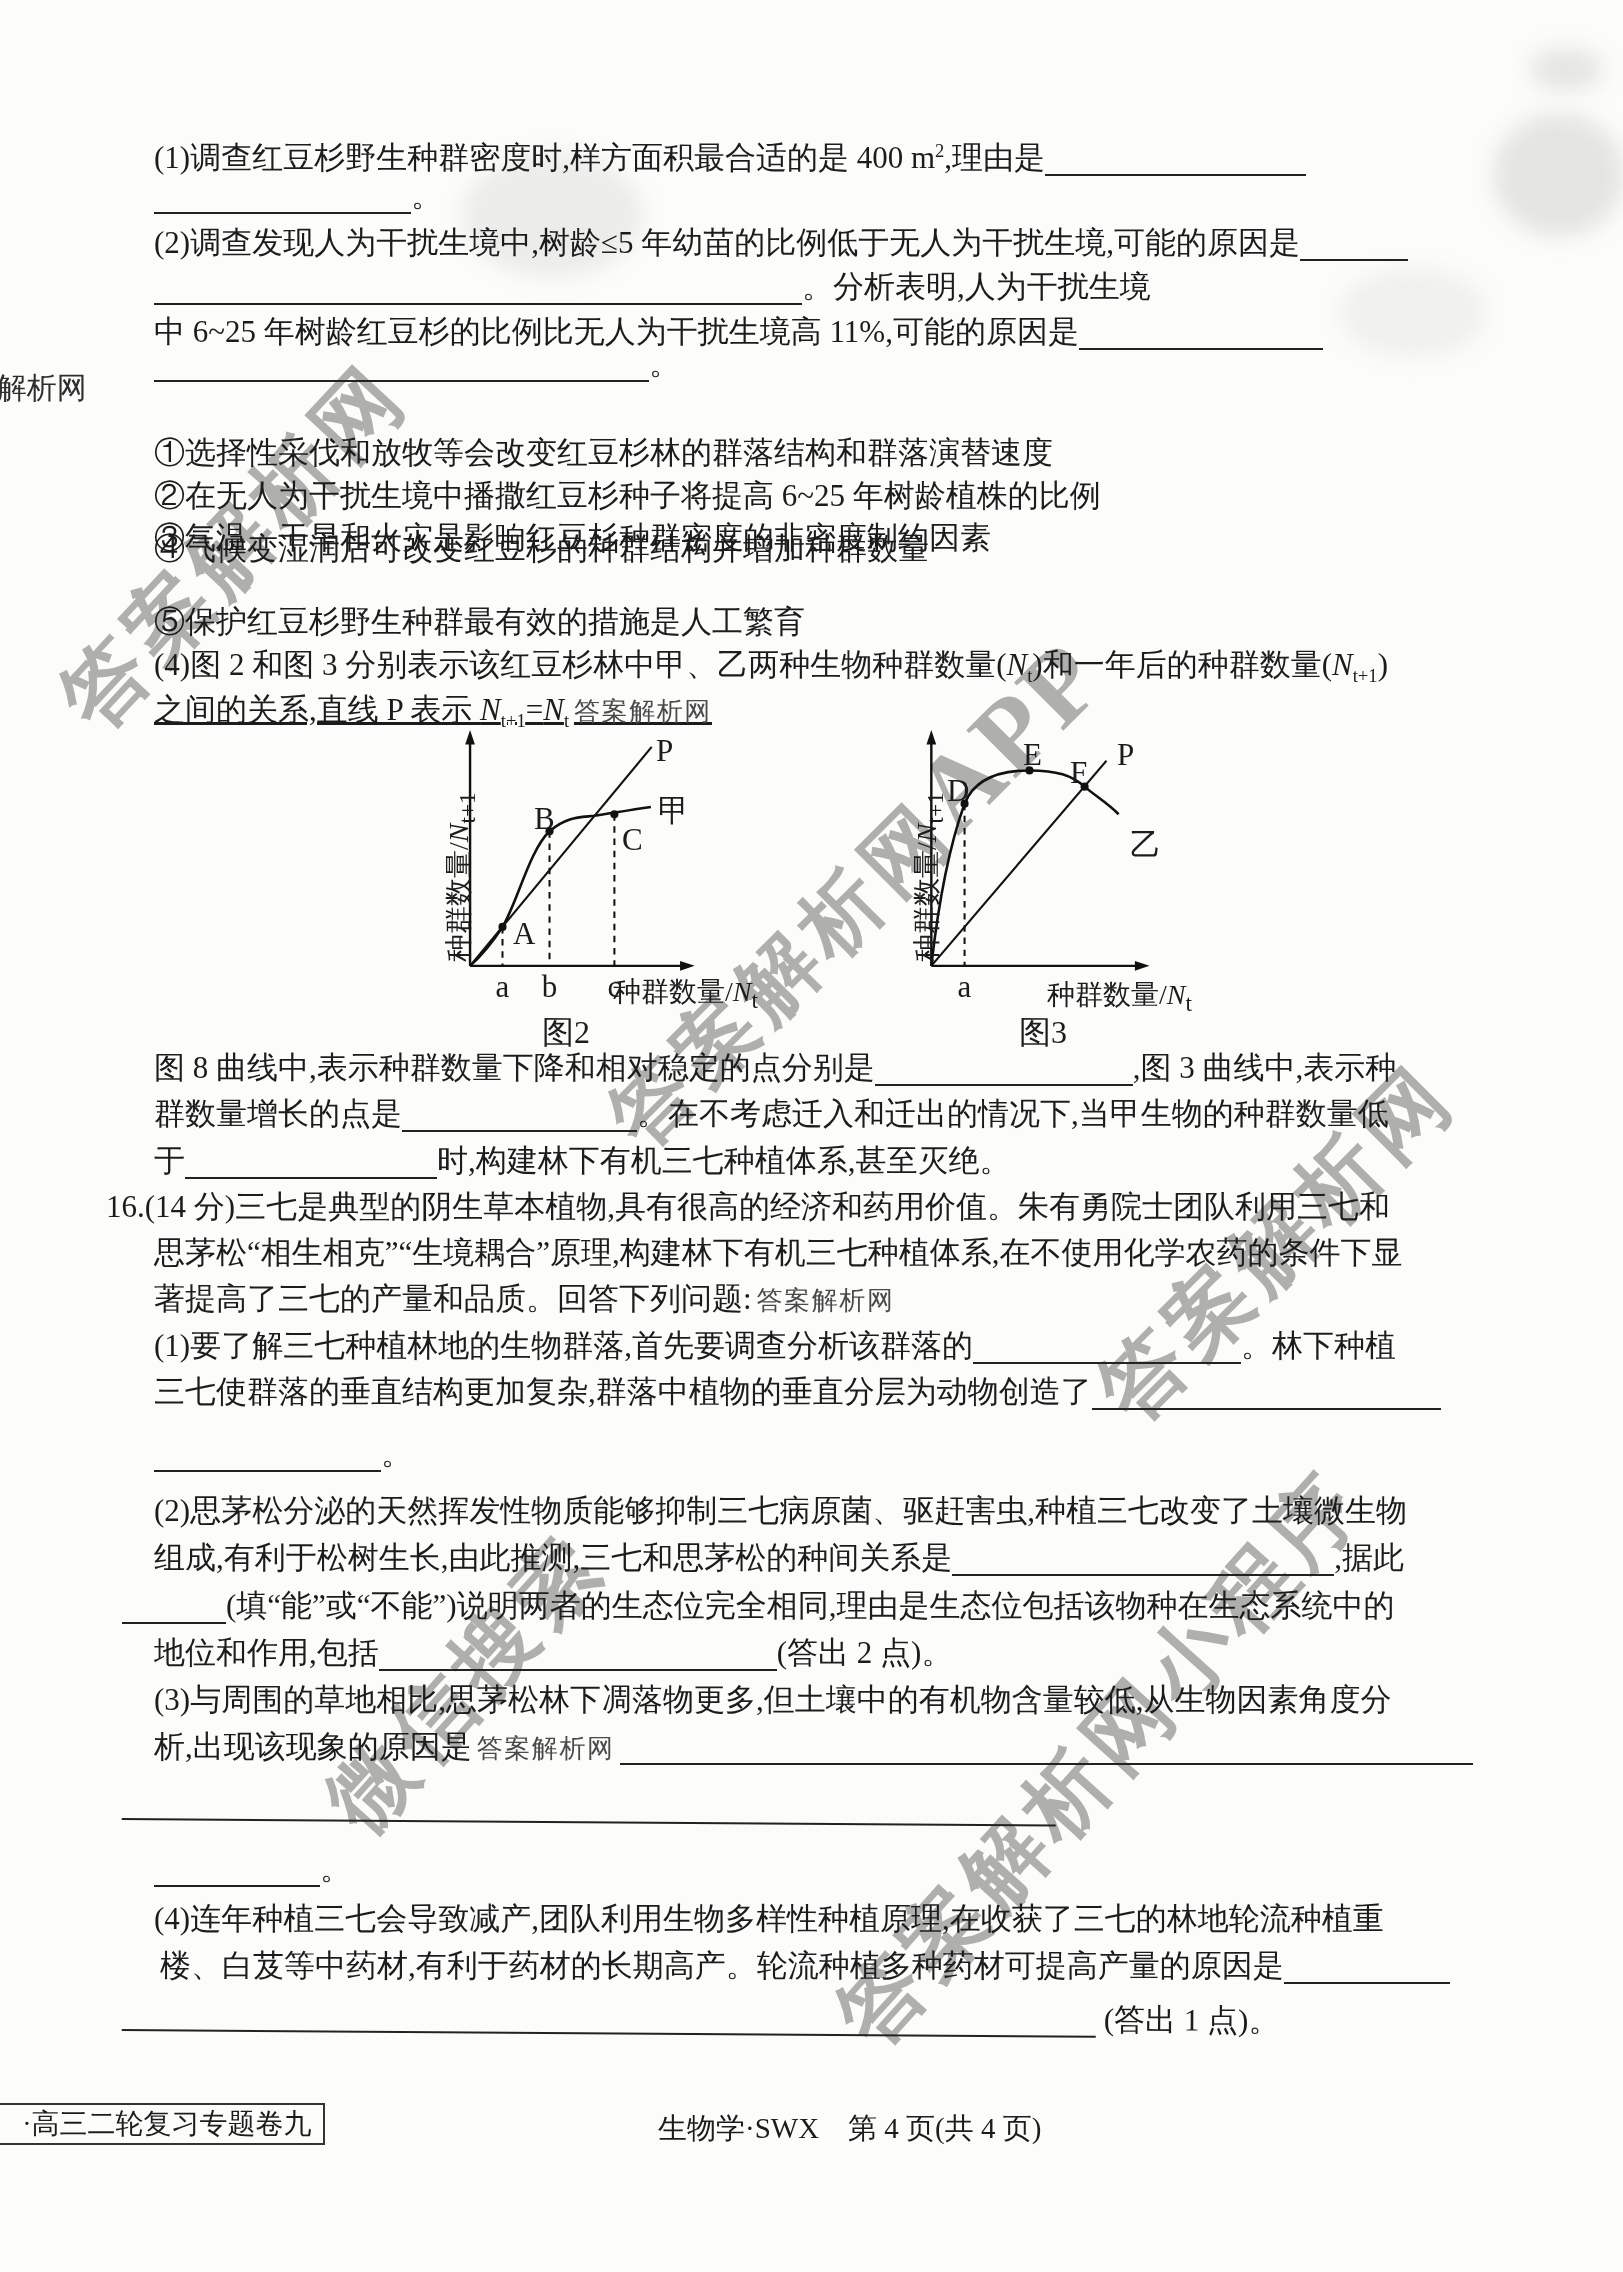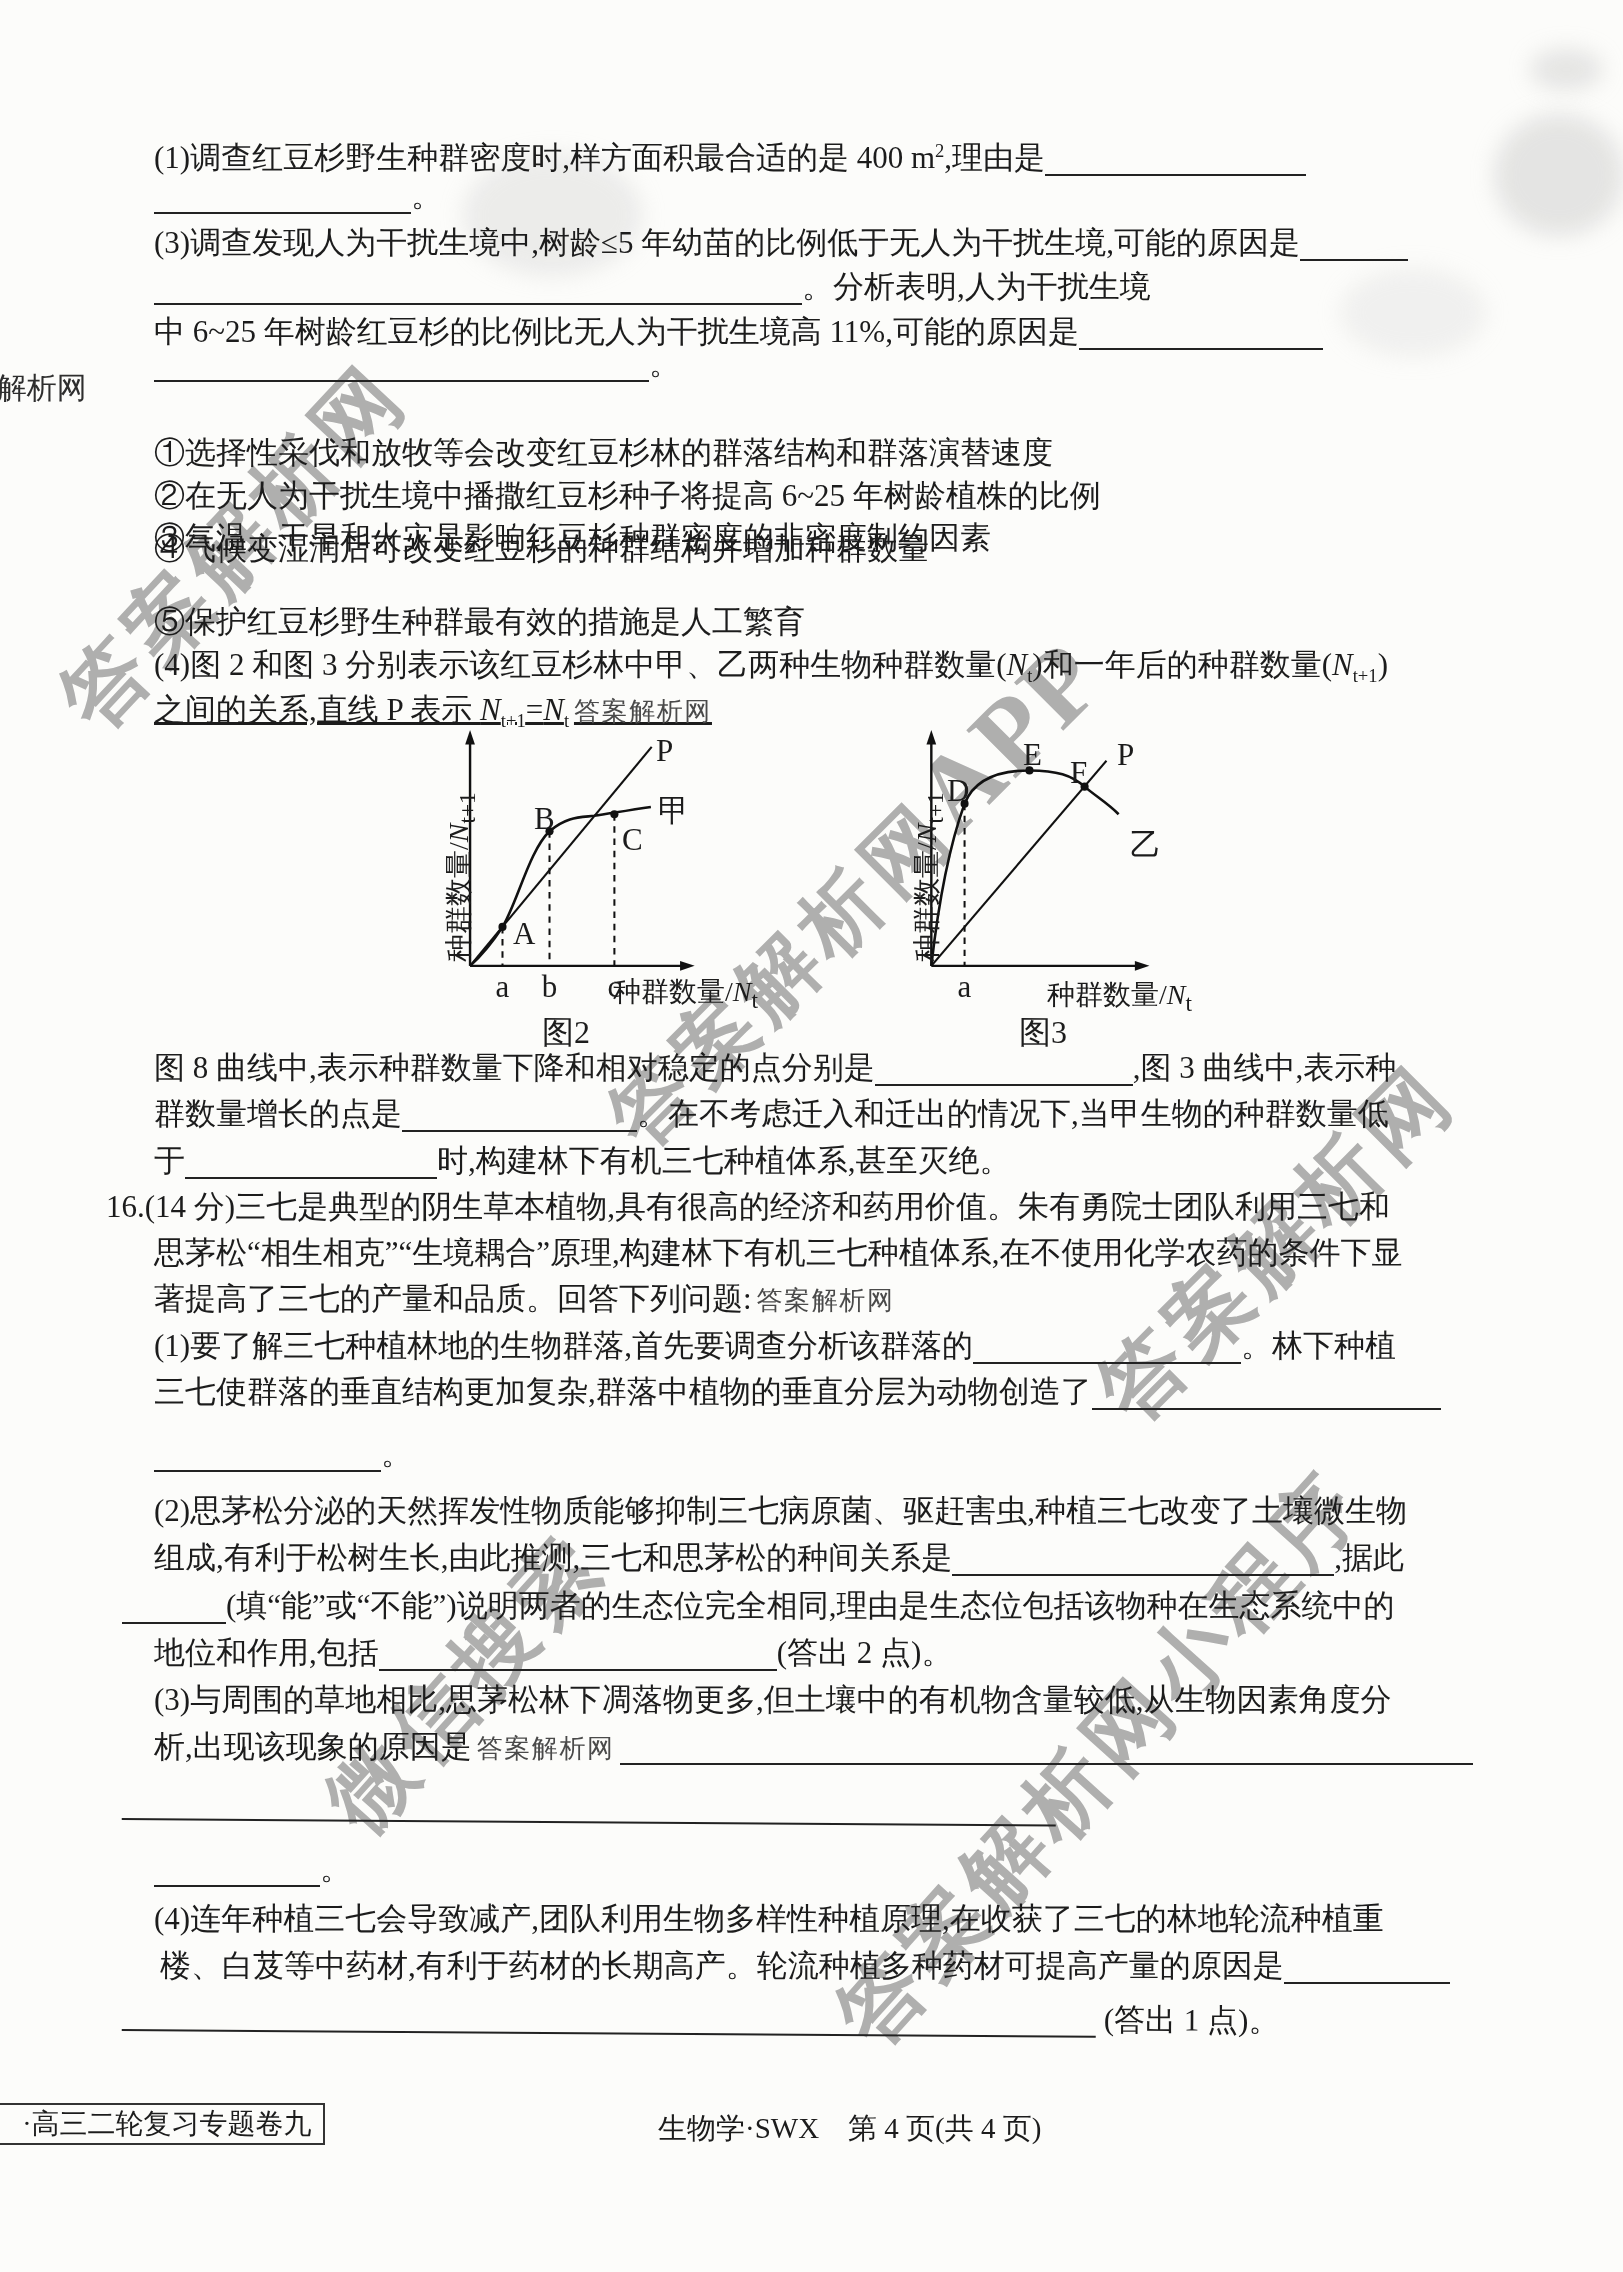--- a/index.html
+++ b/index.html
@@ -43,21 +43,21 @@
 
   <div class="line" style="left:-3.2px;top:369px;font-size:30px;color:#2e2e2e;">解析网</div>
 
   <div class="line" style="left:154px;top:132px;">
     <span>(1)调查红豆杉野生种群密度时,样方面积最合适的是 400 m<sup>2</sup>,理由是</span><span class="bl" style="width:261px;"></span>
   </div>
   <div class="line" style="left:154px;top:177px;">
     <span class="bl" style="width:257px;"></span><span>。</span>
   </div>
   <div class="line" style="left:154px;top:224px;">
-    <span>(3)调查发现人为干扰生境中,树龄≤5 年幼苗的比例低于无人为干扰生境,可能的原因是</span><span class="bl" style="width:108px;"></span>
+    <span>(2)调查发现人为干扰生境中,树龄≤5 年幼苗的比例低于无人为干扰生境,可能的原因是</span><span class="bl" style="width:108px;"></span>
   </div>
   <div class="line" style="left:154px;top:268px;">
     <span class="bl" style="width:648px;"></span><span>。分析表明,人为干扰生境</span>
   </div>
   <div class="line" style="left:154px;top:313px;">
     <span>中 6~25 年树龄红豆杉的比例比无人为干扰生境高 11%,可能的原因是</span><span class="bl" style="width:244px;"></span>
   </div>
   <div class="line" style="left:154px;top:345px;">
     <span class="bl" style="width:495px;"></span><span>。</span>
   </div>

